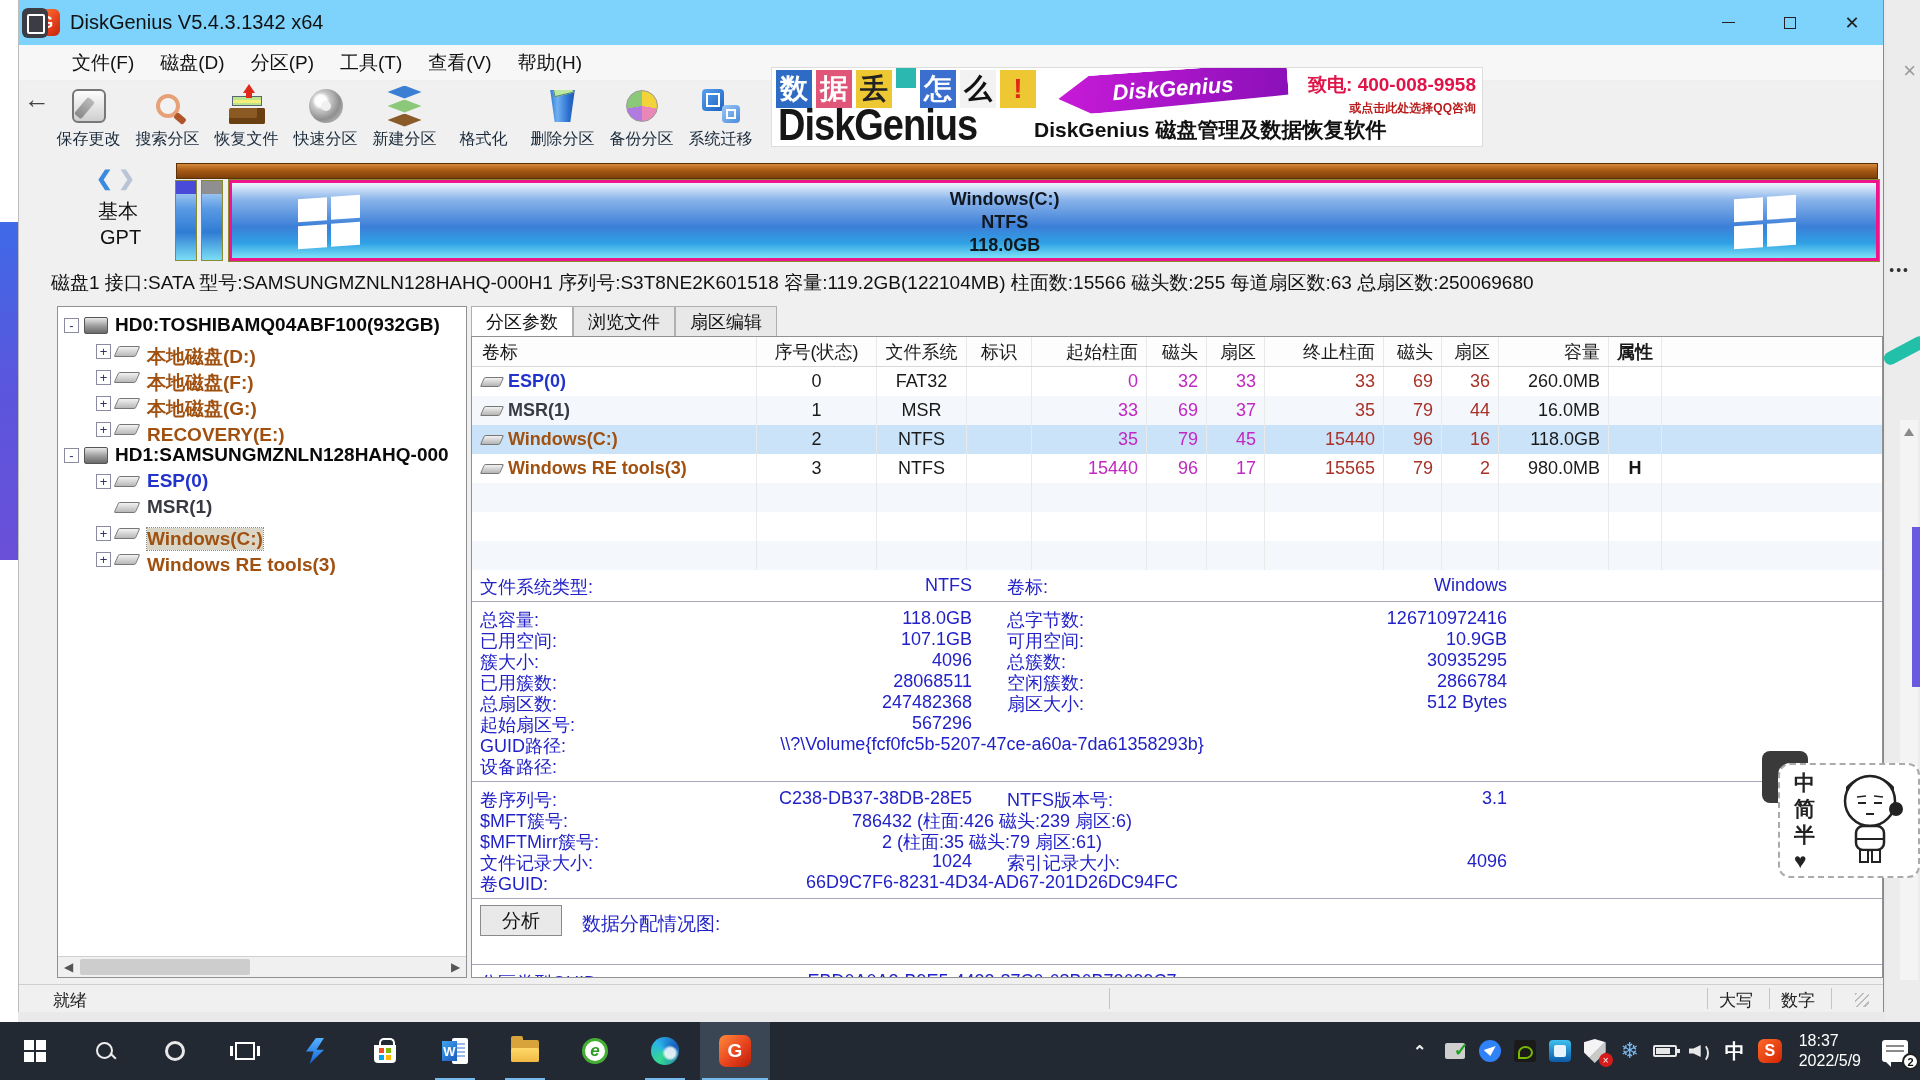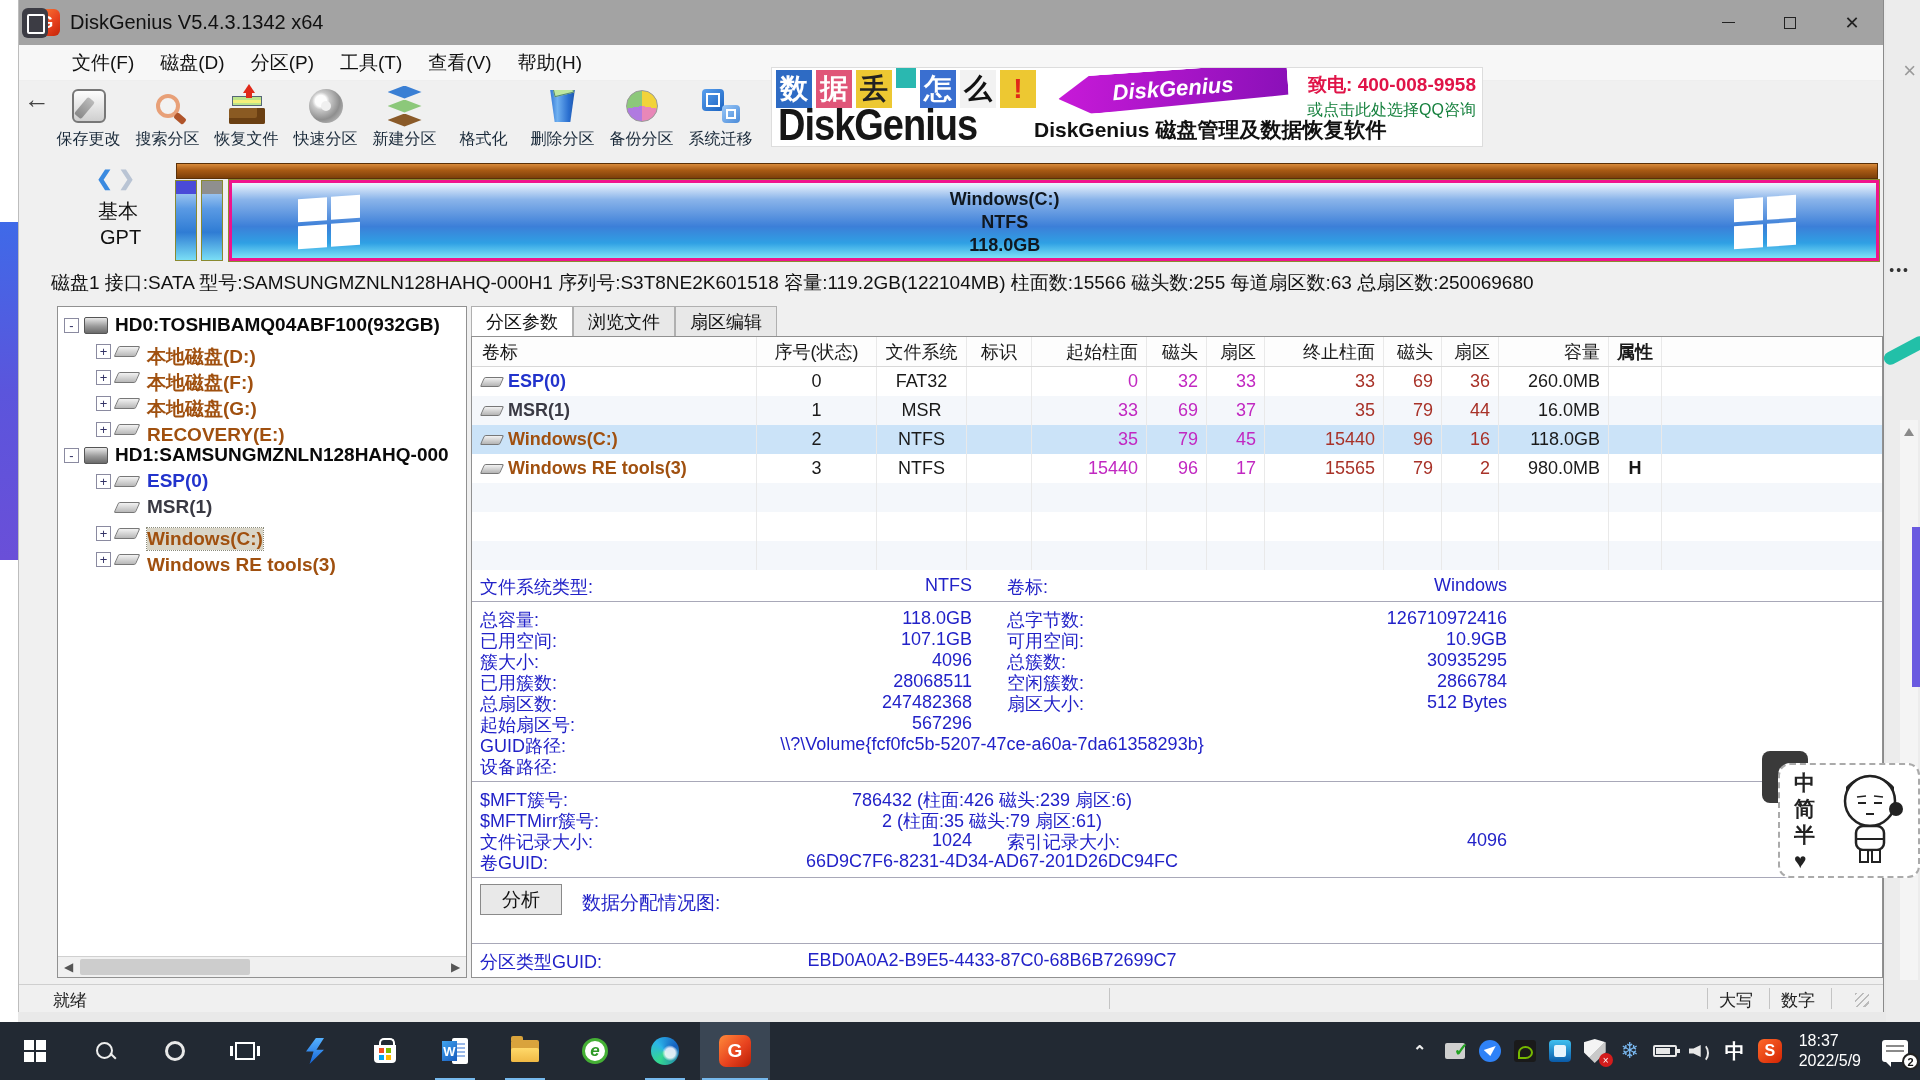--- a/index.html
+++ b/index.html
@@ -23,21 +23,21 @@
     background:#22c0a8; border-radius:8px; transform:rotate(-28deg); }
   .bg-right .sb-track { position:absolute; right:2px; top:420px; width:18px; height:560px; background:#f4f4f4; }
   .bg-right .sb-up { position:absolute; right:6px; top:428px; width:0; height:0;
     border-left:5px solid transparent; border-right:5px solid transparent; border-bottom:8px solid #8a8a8a; }
   .bg-right .purple-strip { position:absolute; right:0; top:527px; width:8px; height:160px; background:#6a5ae0; }
 
   
   .app { position:absolute; left:18px; top:0; width:1866px; height:1012px; background:#f0f0f0;
     border-right:1px solid #8a8a8a; border-left:1px solid #bdbdbd; }
 
-  .titlebar { position:relative; height:45px; background:#a3a3a3; display:flex; align-items:center; }
+  .titlebar { position:relative; height:45px; background:#7dd3fc; display:flex; align-items:center; }
   .dg-logo { width:27px; height:27px; margin-left:14px; border-radius:6px;
     background:linear-gradient(135deg,#ff8a3a,#e8431f 60%,#c52408); color:#fff; font-weight:bold;
     font-size:17px; display:flex; align-items:center; justify-content:center; }
   .title-text { margin-left:10px; font-size:20px; color:#111; }
   .win-btns { position:absolute; right:0; top:0; height:45px; display:flex; }
   .wbtn { width:62px; height:45px; display:flex; align-items:center; justify-content:center; }
   .glyph-min { width:13px; height:1px; background:#222; }
   .glyph-max { width:12px; height:12px; border:1px solid #222; }
   .glyph-close { font-size:18px; color:#222; }
 
@@ -104,21 +104,21 @@
   .tile.t7{ background:#edc832; color:#e02818; }
   .ribbon { position:absolute; left:286px; top:2px; width:230px; height:38px; background:linear-gradient(100deg,#c81ad8,#8a10b8);
     clip-path:polygon(0 55%,14% 0,100% 0,100% 86%,14% 100%); display:flex; align-items:center;
     justify-content:center; color:#fff; font-size:22px; font-style:italic; font-weight:bold;
     transform:rotate(-4deg); }
   .banner-logo { position:absolute; left:6px; top:36px; font-size:38px; font-weight:800; color:#161616;
     transform:scaleY(1.15); letter-spacing:-1px; }
   .banner-tagline { position:absolute; left:262px; top:48px; font-size:21px; font-weight:bold; color:#111; }
   .banner-phone { position:absolute; right:6px; top:4px; text-align:right; }
   .banner-phone .ph { color:#e01448; font-size:19px; font-weight:bold; }
-  .banner-phone .qq { color:#15803d; font-size:16px; font-weight:normal; margin-top:2px; }
+  .banner-phone .qq { color:#b91c1c; font-size:12px; font-weight:bold; margin-top:2px; }
 
   
   .diskview { position:absolute; left:0; top:160px; width:1866px; height:106px; }
   .dv-arrows { position:absolute; left:77px; top:6px; font-size:20px; }
   .dv-arrows .a1 { color:#3a8ae0; font-weight:bold; } .dv-arrows .a2 { color:#b9c4d4; font-weight:bold; }
   .dv-kind { position:absolute; left:79px; top:38px; font-size:20px; color:#111; }
   .dv-scheme { position:absolute; left:81px; top:66px; font-size:20px; color:#111; }
   .disk-strip { position:absolute; left:157px; top:3px; width:1702px; height:16px;
     background:linear-gradient(180deg,#d88a3a,#a85a14 45%,#7c3f0a); border:1px solid #5a3008; }
   .mini-bar { position:absolute; top:20px; width:22px; height:81px; border:1px solid #8a8a30;
@@ -728,20 +728,26 @@
             </div>
           <div class="drow">
               <span class="dl1">GUID路径:</span>
               <span class="dvw">\\?\Volume{fcf0fc5b-5207-47ce-a60a-7da61358293b}</span>
             </div>
           <div class="drow">
               <span class="dl1">设备路径:</span>
             </div>
           <div class="ddiv"></div>
           <div class="drow">
+              <span class="dl1">卷序列号:</span>
+              <span class="dv1">C238-DB37-38DB-28E5</span>
+              <span class="dl2">NTFS版本号:</span>
+              <span class="dv2">3.1</span>
+            </div>
+          <div class="drow">
               <span class="dl1">$MFT簇号:</span>
               <span class="dvw">786432 (柱面:426 磁头:239 扇区:6)</span>
             </div>
           <div class="drow">
               <span class="dl1">$MFTMirr簇号:</span>
               <span class="dvw">2 (柱面:35 磁头:79 扇区:61)</span>
             </div>
           <div class="drow">
               <span class="dl1">文件记录大小:</span>
               <span class="dv1">1024</span>

